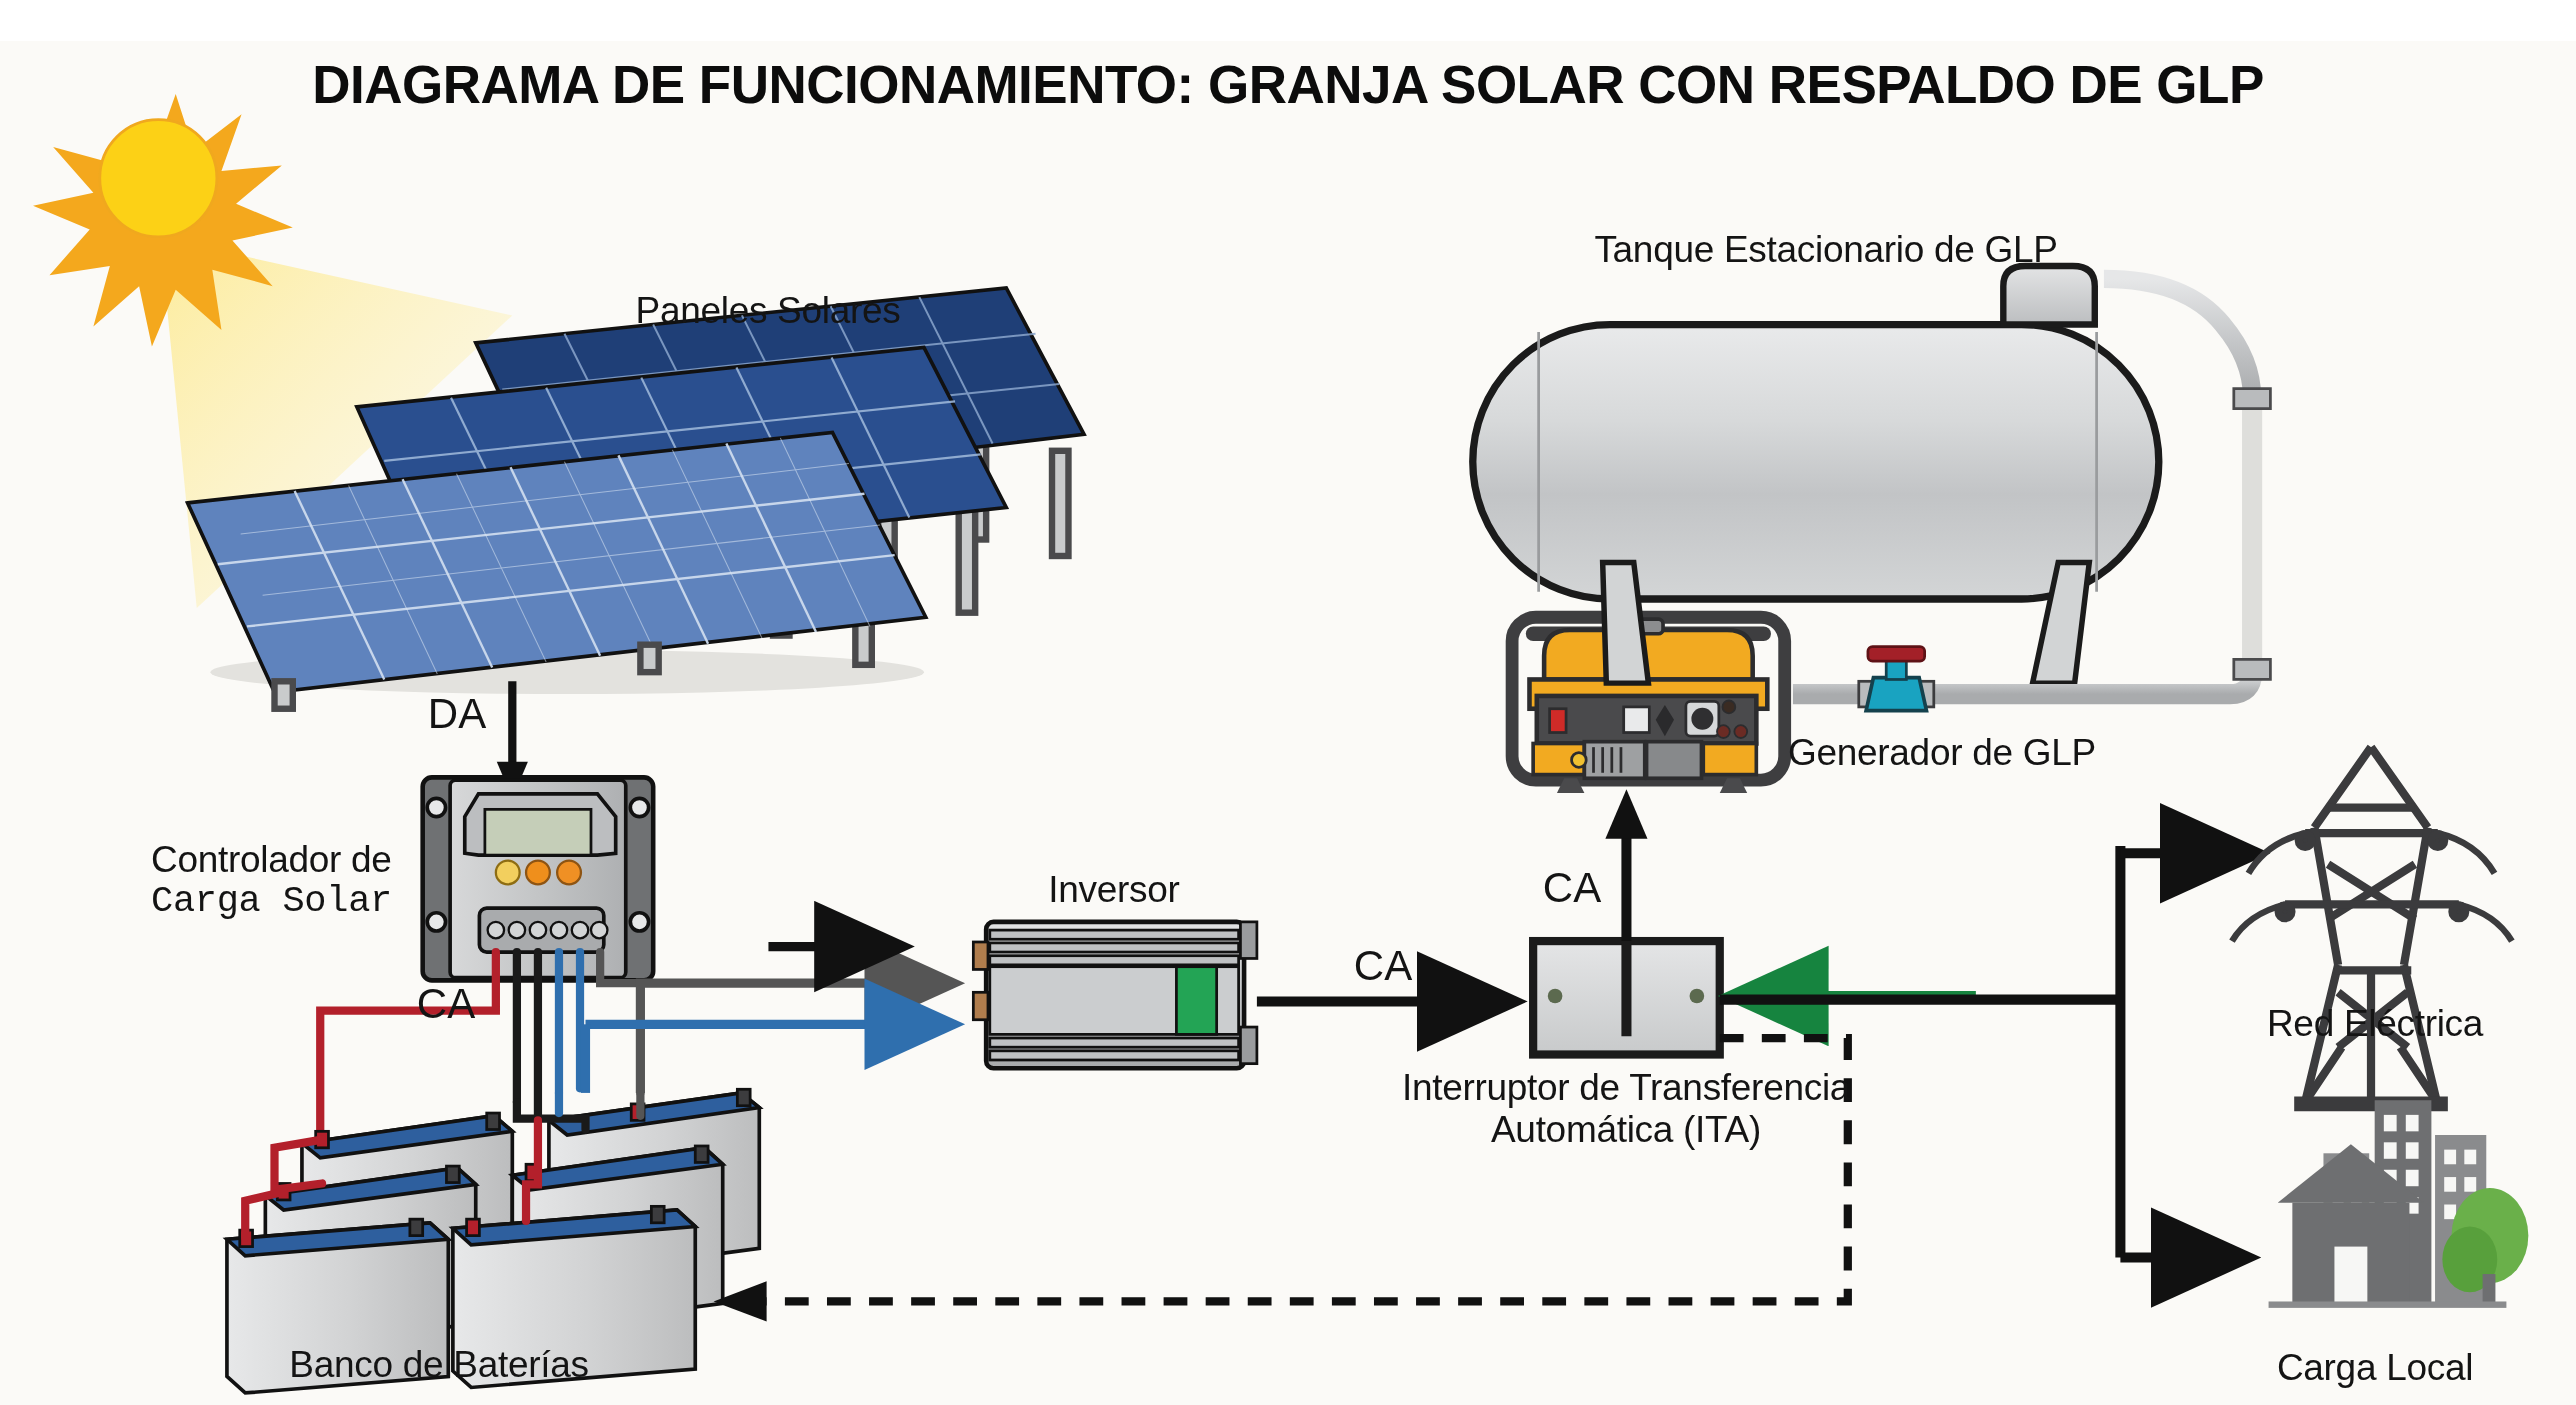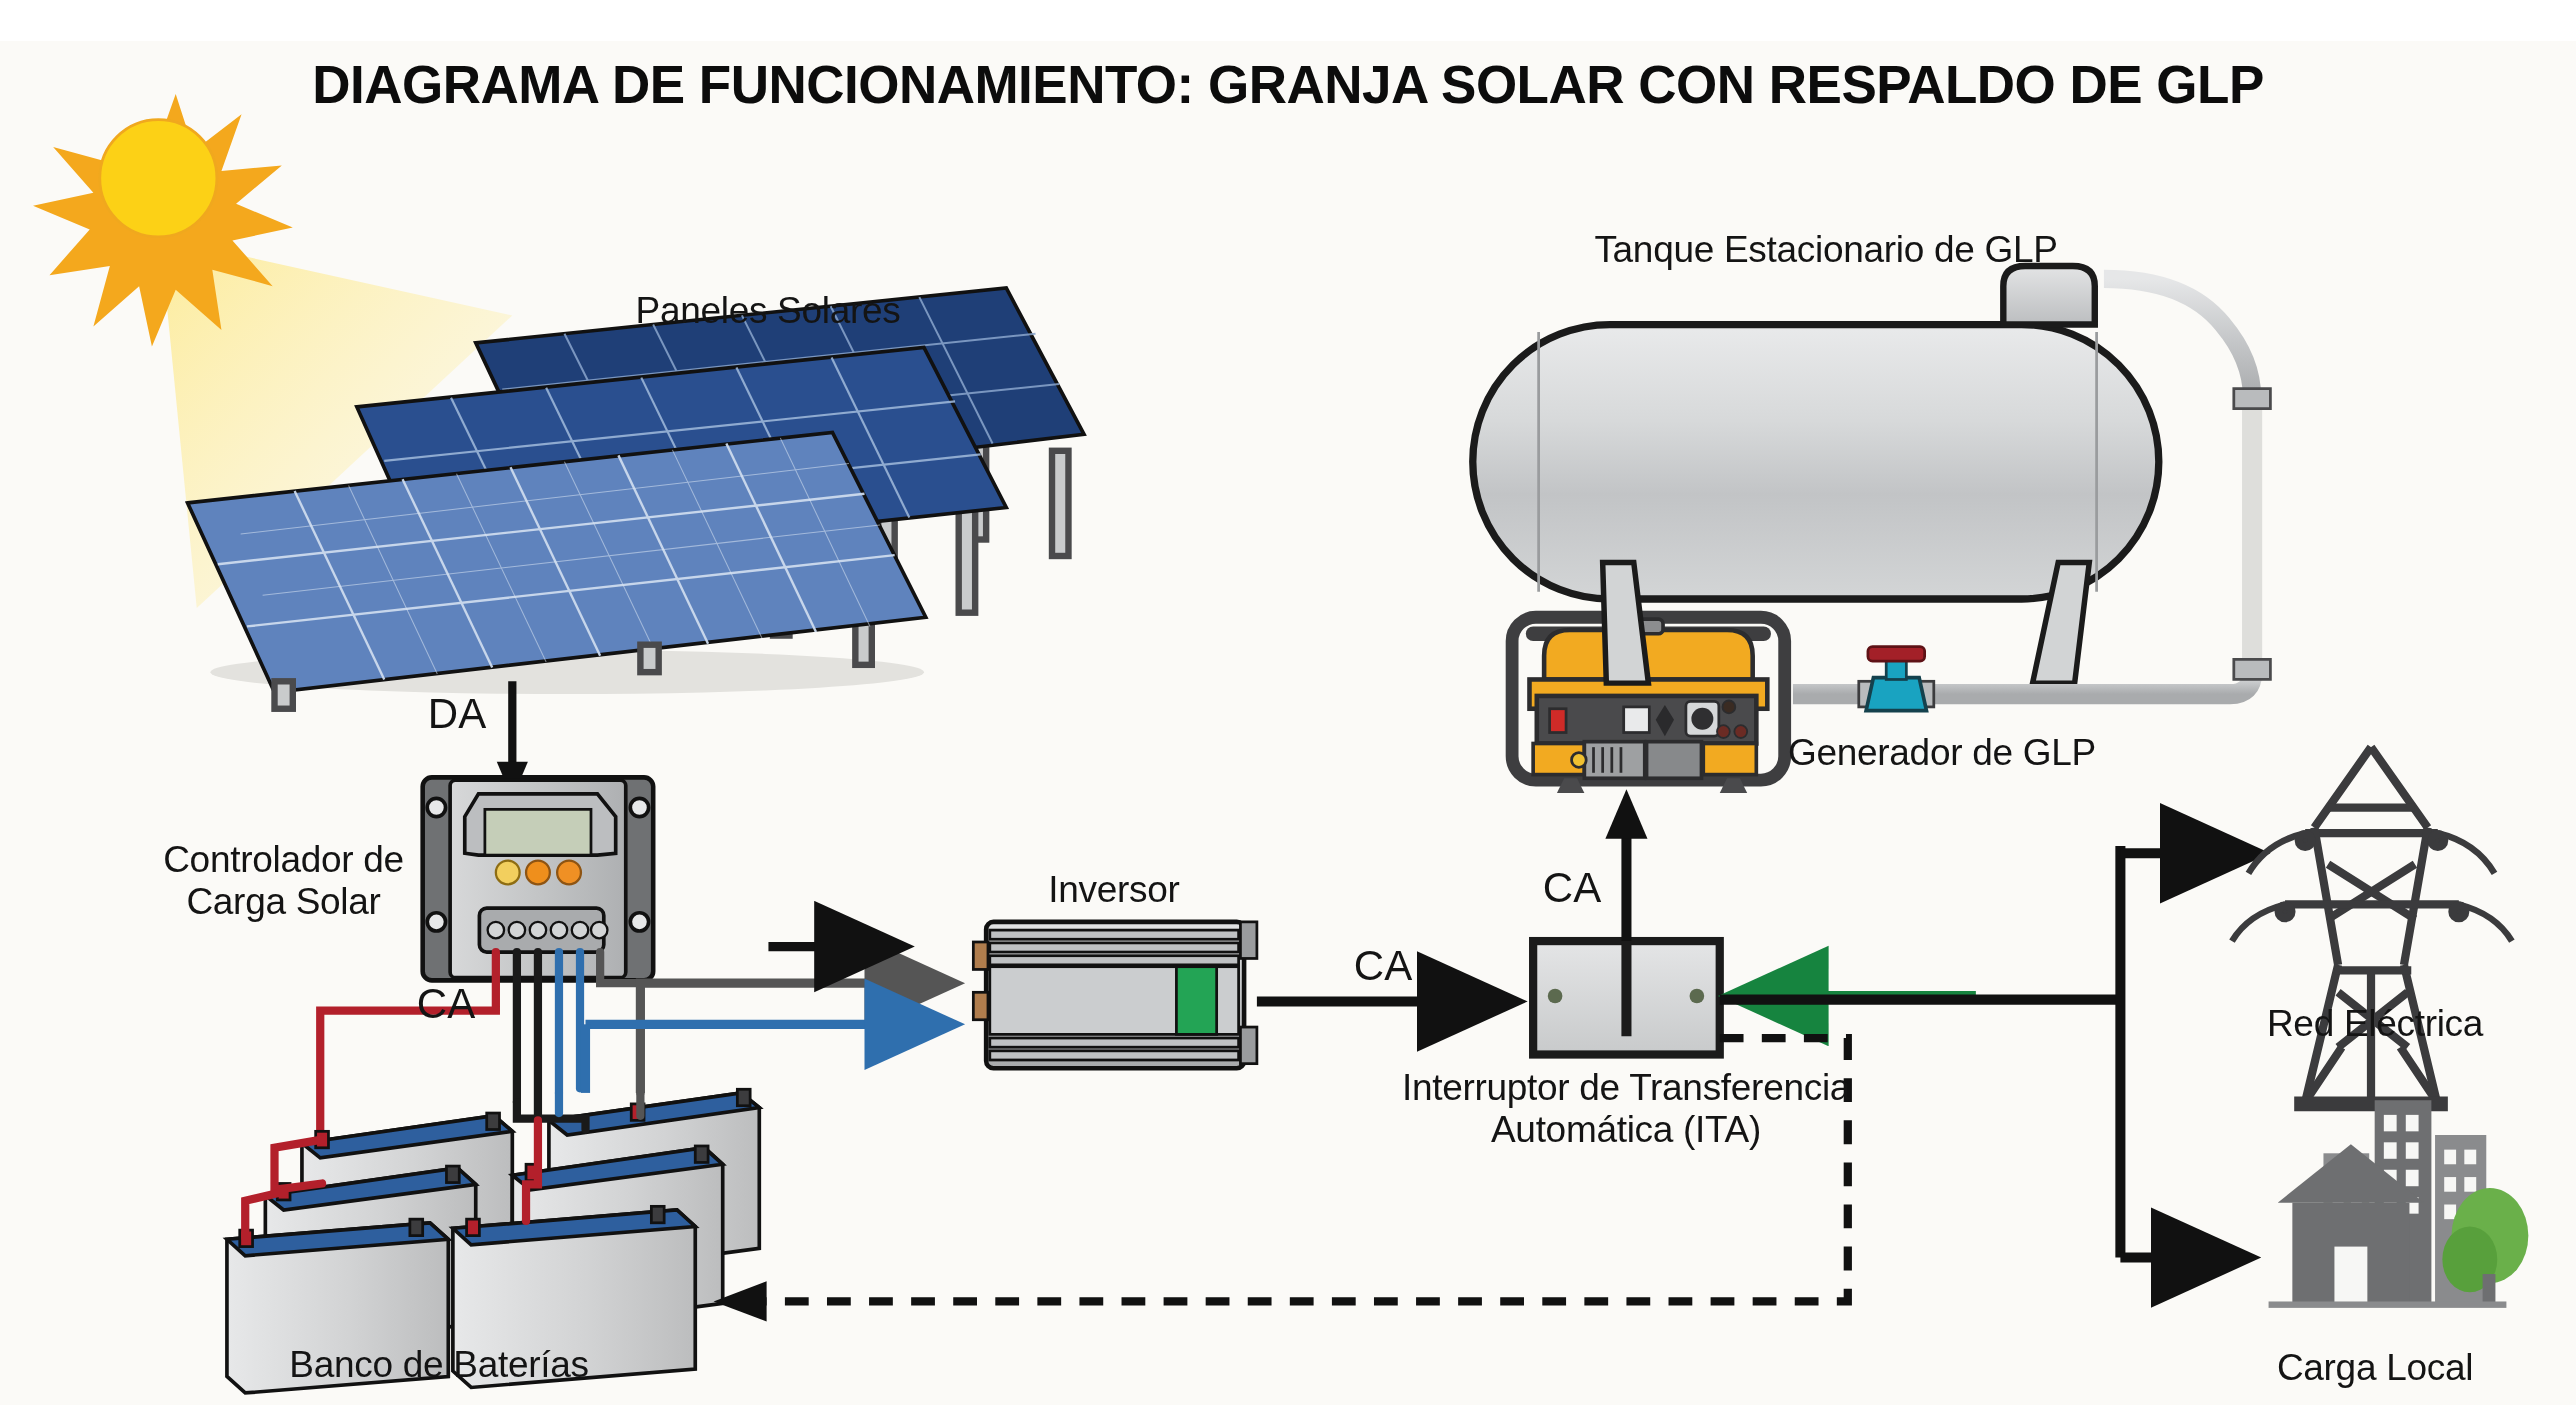--- a/index.html
+++ b/index.html
@@ -456,22 +456,22 @@
       <path d="M1880,1090 L2020,1090 L2020,1378 L820,1378" stroke="#111" stroke-width="9" stroke-dasharray="26 20"></path>
       <path d="M838,1356 L780,1378 L838,1400 Z" fill="#111"></path>
     </g>
 
   </svg>
 
   <div class="lbl ctr" style="left:768px; top:249px;">Paneles Solares</div>
 
   <div class="tag" style="left:457px; top:649px;">DA</div>
 
-  <div class="lbl" style="left:151px; top:798px; text-align:center; width:265px;">Controlador de</div>
-  <div class="lbl" style="left:151px; top:840px; text-align:center; width:265px;">Carga Solar</div>
+  <div class="lbl" style="left:151px; top:798px; text-align:left; width:265px;">Controlador de</div>
+  <div class="lbl" style="left:151px; top:840px; text-align:left; width:265px;font-family:Liberation Mono, monospace;">Carga Solar</div>
 
   <div class="tag" style="left:446px; top:939px;">CA</div>
 
   <div class="lbl ctr" style="left:439px; top:1303px;">Banco de Baterías</div>
 
   <div class="lbl ctr" style="left:1114px; top:828px;">Inversor</div>
 
   <div class="tag" style="left:1383px; top:901px;">CA</div>
 
   <div class="tag" style="left:1572px; top:823px;">CA</div>

